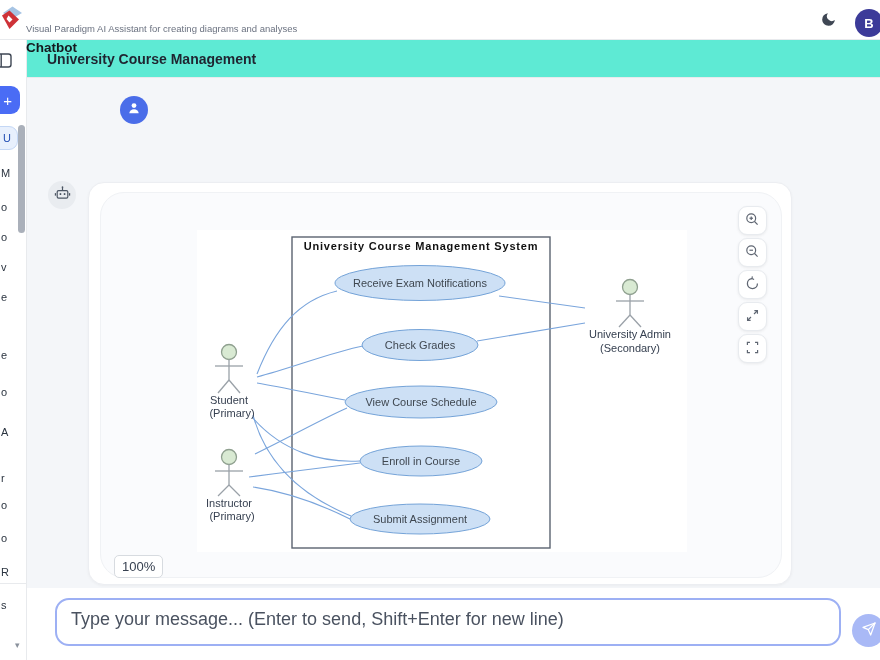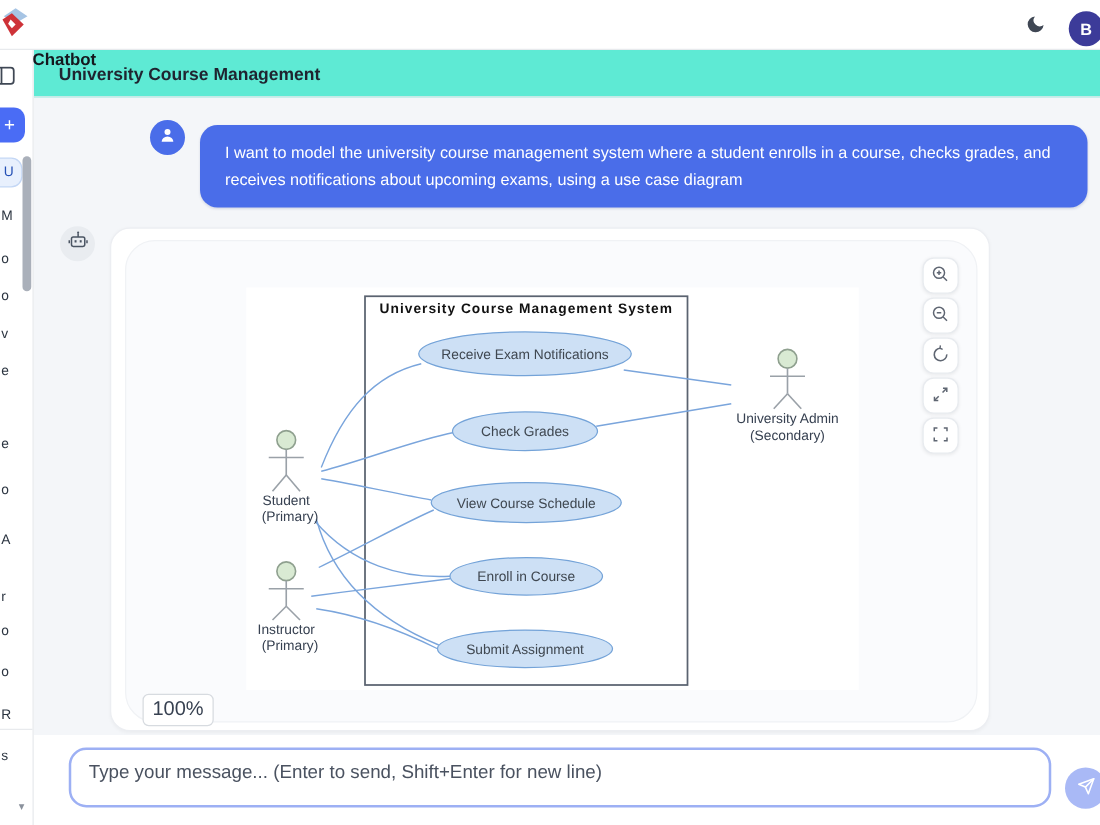--- a/index.html
+++ b/index.html
@@ -48,47 +48,48 @@
   .msg-card { position:absolute; left:61px; top:104px; width:704px; height:403px; background:#fff;
               border:1px solid #eceef2; border-radius:16px; box-shadow:0 1px 3px rgba(0,0,0,.04); }
   .canvas-panel { position:absolute; left:11px; top:9px; width:682px; height:386px; background:#fafbfd;
                   border:1px solid #f0f2f5; border-radius:24px; }
   .diagram-surface { position:absolute; left:96px; top:37px; width:490px; height:322px; background:#fff; }
   .zoom-controls { position:absolute; left:637px; top:13px; width:30px; }
   .zc-btn { width:29px; height:29px; background:#fff; border:1px solid #e8ebef; border-radius:9px;
             margin-bottom:3px; box-shadow:0 1px 3px rgba(0,0,0,.07); cursor:pointer;
             display:flex; align-items:center; justify-content:center; }
   .zoom-badge { position:absolute; left:13px; top:362px; background:#fff; border:1px solid #d7dbe0;
-                border-radius:5px; font-size:16px; color:#374151; padding:3px 7px; }
+                border-radius:5px; font-size:13px; color:#374151; padding:3px 7px; }
 
   
   .footer { position:absolute; left:27px; top:588px; width:853px; height:72px; background:#fff; }
   .composer { position:absolute; left:28px; top:10px; width:786px; height:48px; background:#fff;
               border:2px solid #9db0f4; border-radius:14px; }
   .composer textarea { width:100%; height:100%; border:none; outline:none; resize:none; background:transparent;
-              font-family:"Liberation Sans", sans-serif; font-size:15px; color:#c2410c; padding:9px 14px; }
+              font-family:"Liberation Sans", sans-serif; font-size:18px; color:#c2410c; padding:9px 14px; }
   .composer textarea::placeholder { color:#4a5260; }
   .send-btn { position:absolute; left:825px; top:26px; width:33px; height:33px; border-radius:50%;
               background:#a9b9f6; border:none; cursor:pointer;
               display:flex; align-items:center; justify-content:center; }
 
   svg text { font-family:"Liberation Sans", sans-serif; }
 </style>
 </head>
 <body>
 
 <header class="topbar">
   <span class="vp-logo">
     <svg width="23" height="29" viewBox="0 0 23 29">
       <polygon points="2,8 11.5,1.5 21,8 11.5,13.5" fill="#a6c4e4"></polygon>
       <polygon points="1,10.5 8.5,5.5 18,14.5 8.5,24" fill="#ce3238"></polygon>
       <polygon points="7.5,10.5 11.5,14.5 8.5,17.5 5.5,14" fill="#fff"></polygon>
     </svg>
   </span>
   <div class="app-title">Chatbot</div>
+  <div class="app-subtitle">Visual Paradigm AI Assistant for creating diagrams and analyses</div>
   <button class="theme-btn">
     <span>
       <svg width="17" height="17" viewBox="0 0 24 24">
           <path d="M21 12.79A9 9 0 1 1 11.21 3 7 7 0 0 0 21 12.79z" fill="#3f4754"></path>
         </svg>
     </span>
   </button>
   <div class="avatar-b">B</div>
 </header>
 
@@ -129,21 +130,20 @@
 
   <div class="user-avatar">
     <span>
       <svg width="16" height="16" viewBox="0 0 24 24">
         <circle cx="12" cy="8.3" r="3.6" fill="#fff"></circle>
         <path d="M5 20a7 6.2 0 0 1 14 0z" fill="#fff"></path>
       </svg>
     </span>
   </div>
 
-  <div class="bubble">I want to model the university course management system where a student enrolls in a course, checks grades, and receives notifications about upcoming exams, using a use case diagram</div>
 
   <div class="bot-avatar">
     <span>
       <svg width="17" height="17" viewBox="0 0 24 24" fill="none" stroke="#4b5563" stroke-width="1.7">
         <line x1="12" y1="4" x2="12" y2="8"></line>
         <circle cx="12" cy="3" r="1.2" fill="#4b5563" stroke="none"></circle>
         <rect x="4.5" y="8" width="15" height="10.5" rx="2"></rect>
         <rect x="8" y="11.5" width="2.2" height="2.6" fill="#4b5563" stroke="none"></rect>
         <rect x="13.8" y="11.5" width="2.2" height="2.6" fill="#4b5563" stroke="none"></rect>
         <line x1="2" y1="11.5" x2="2" y2="15"></line>

